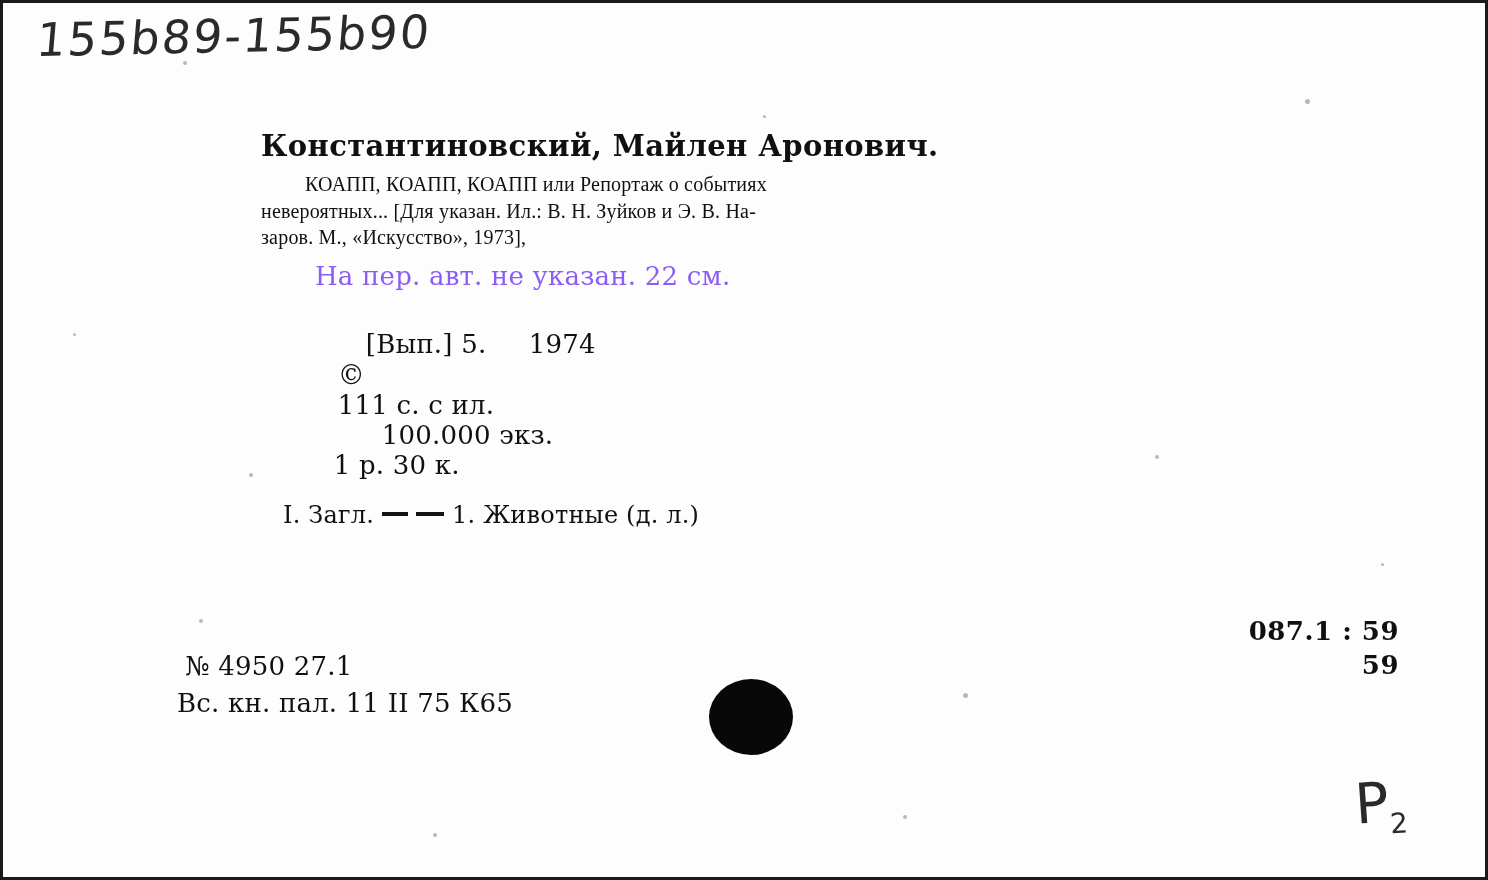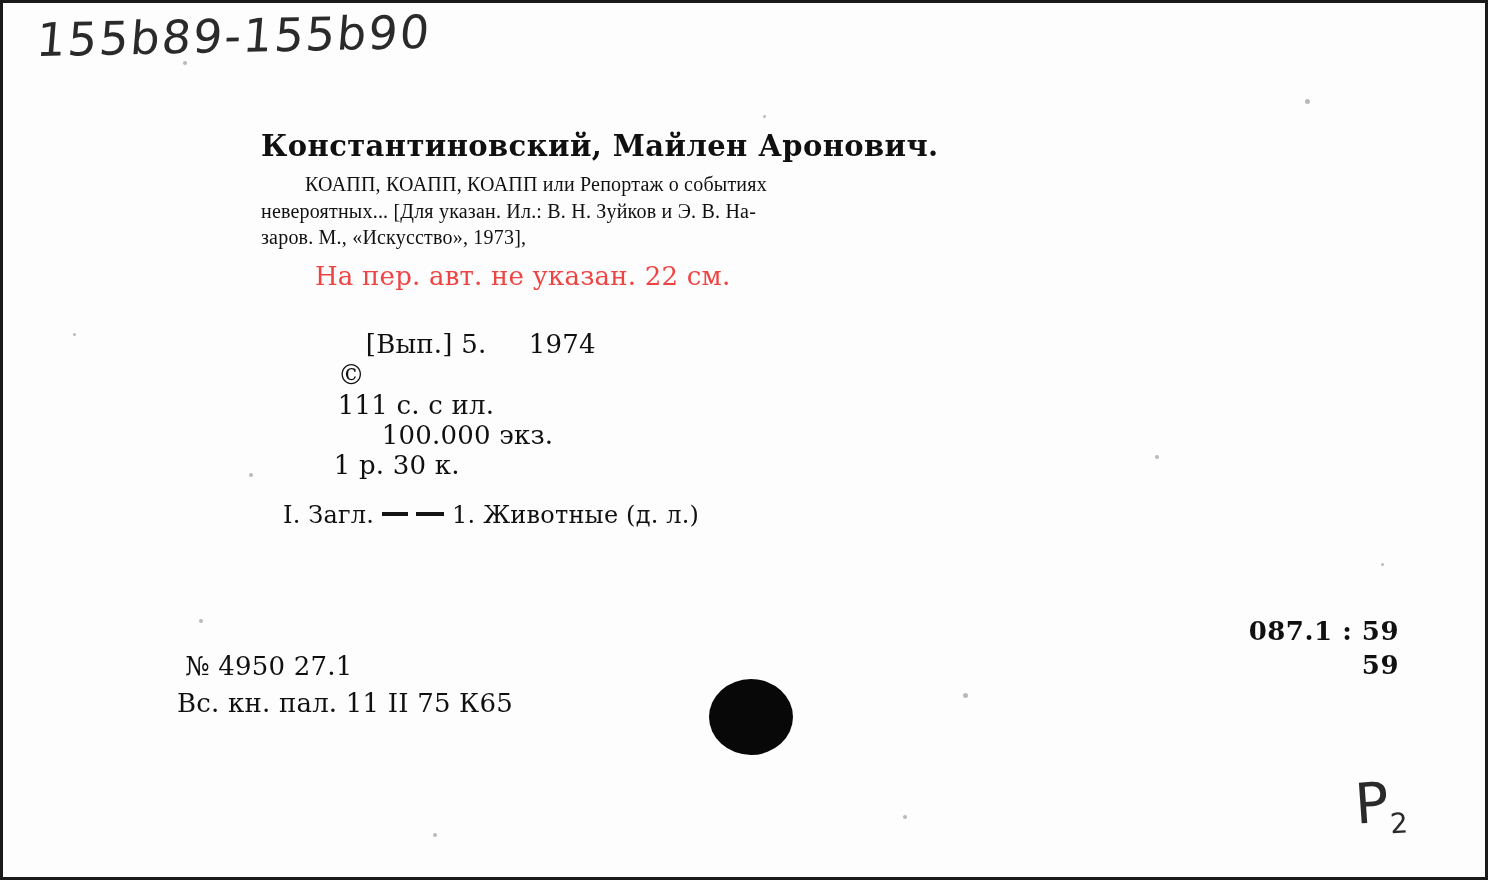--- a/index.html
+++ b/index.html
@@ -59,21 +59,21 @@
     color: #101010;
     letter-spacing: 0.2px;
   }
   .title-lines .indent {
     display: inline-block;
     width: 44px;
   }
   .note-line {
     font-family: "DejaVu Serif", serif;
     font-size: 26px;
-    color: #ef4444;
+    color: #8b5cf6;
     margin-top: 10px;
     letter-spacing: 0.2px;
   }
   .note-line .indent {
     display: inline-block;
     width: 54px;
   }
   .stat-line {
     font-family: "DejaVu Serif", serif;
     font-size: 26px;

